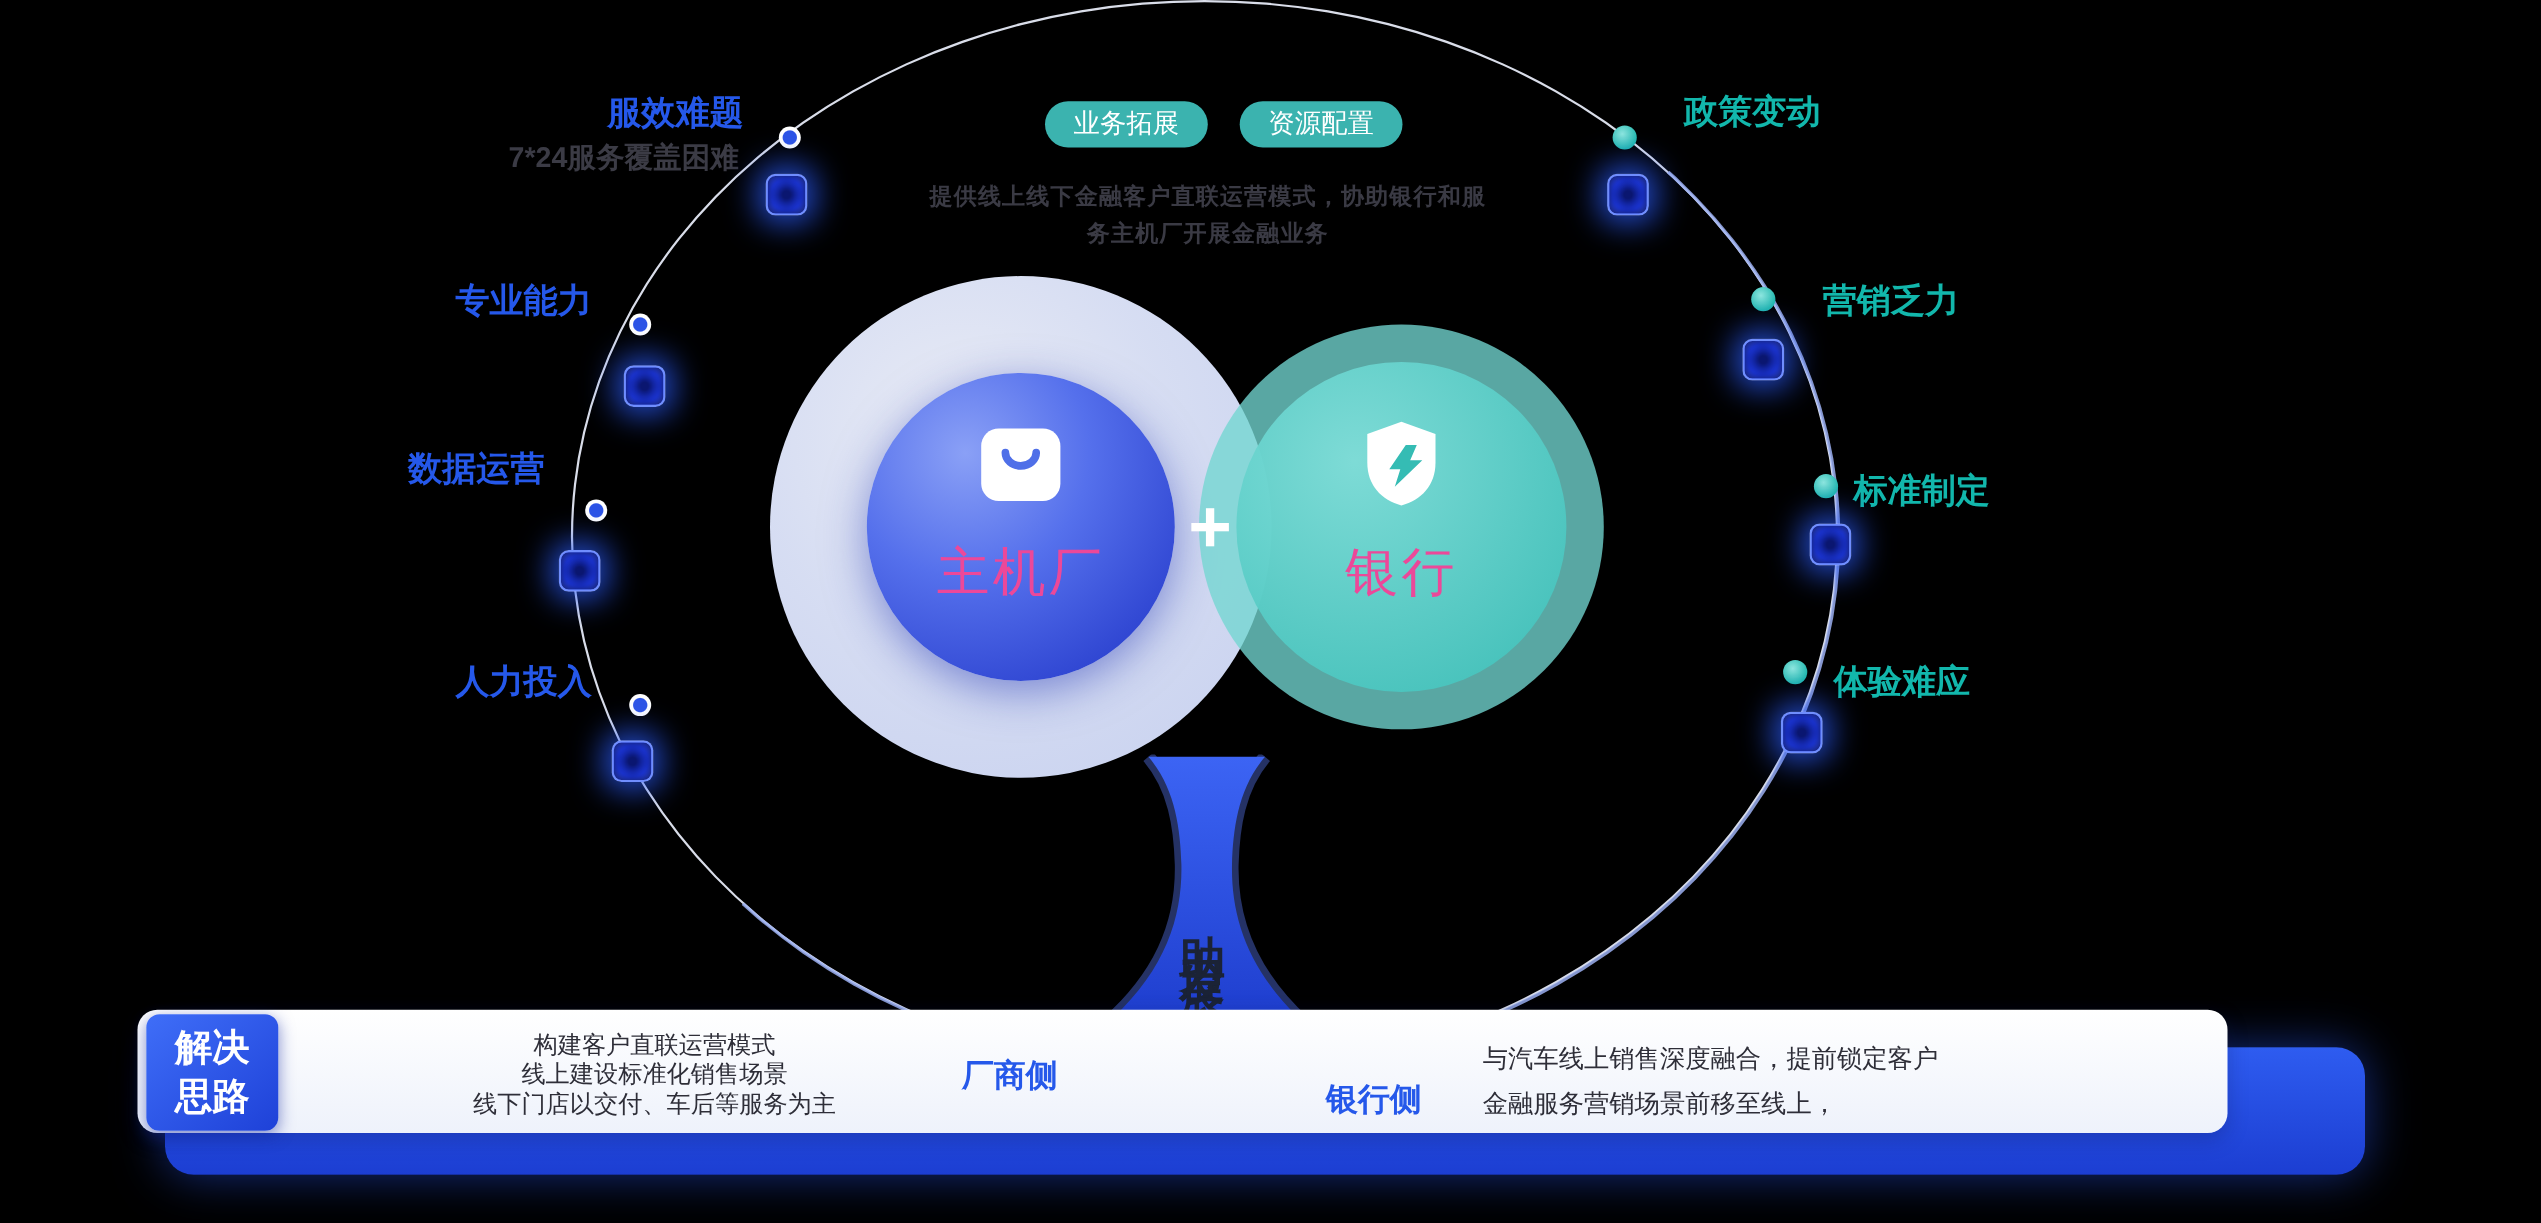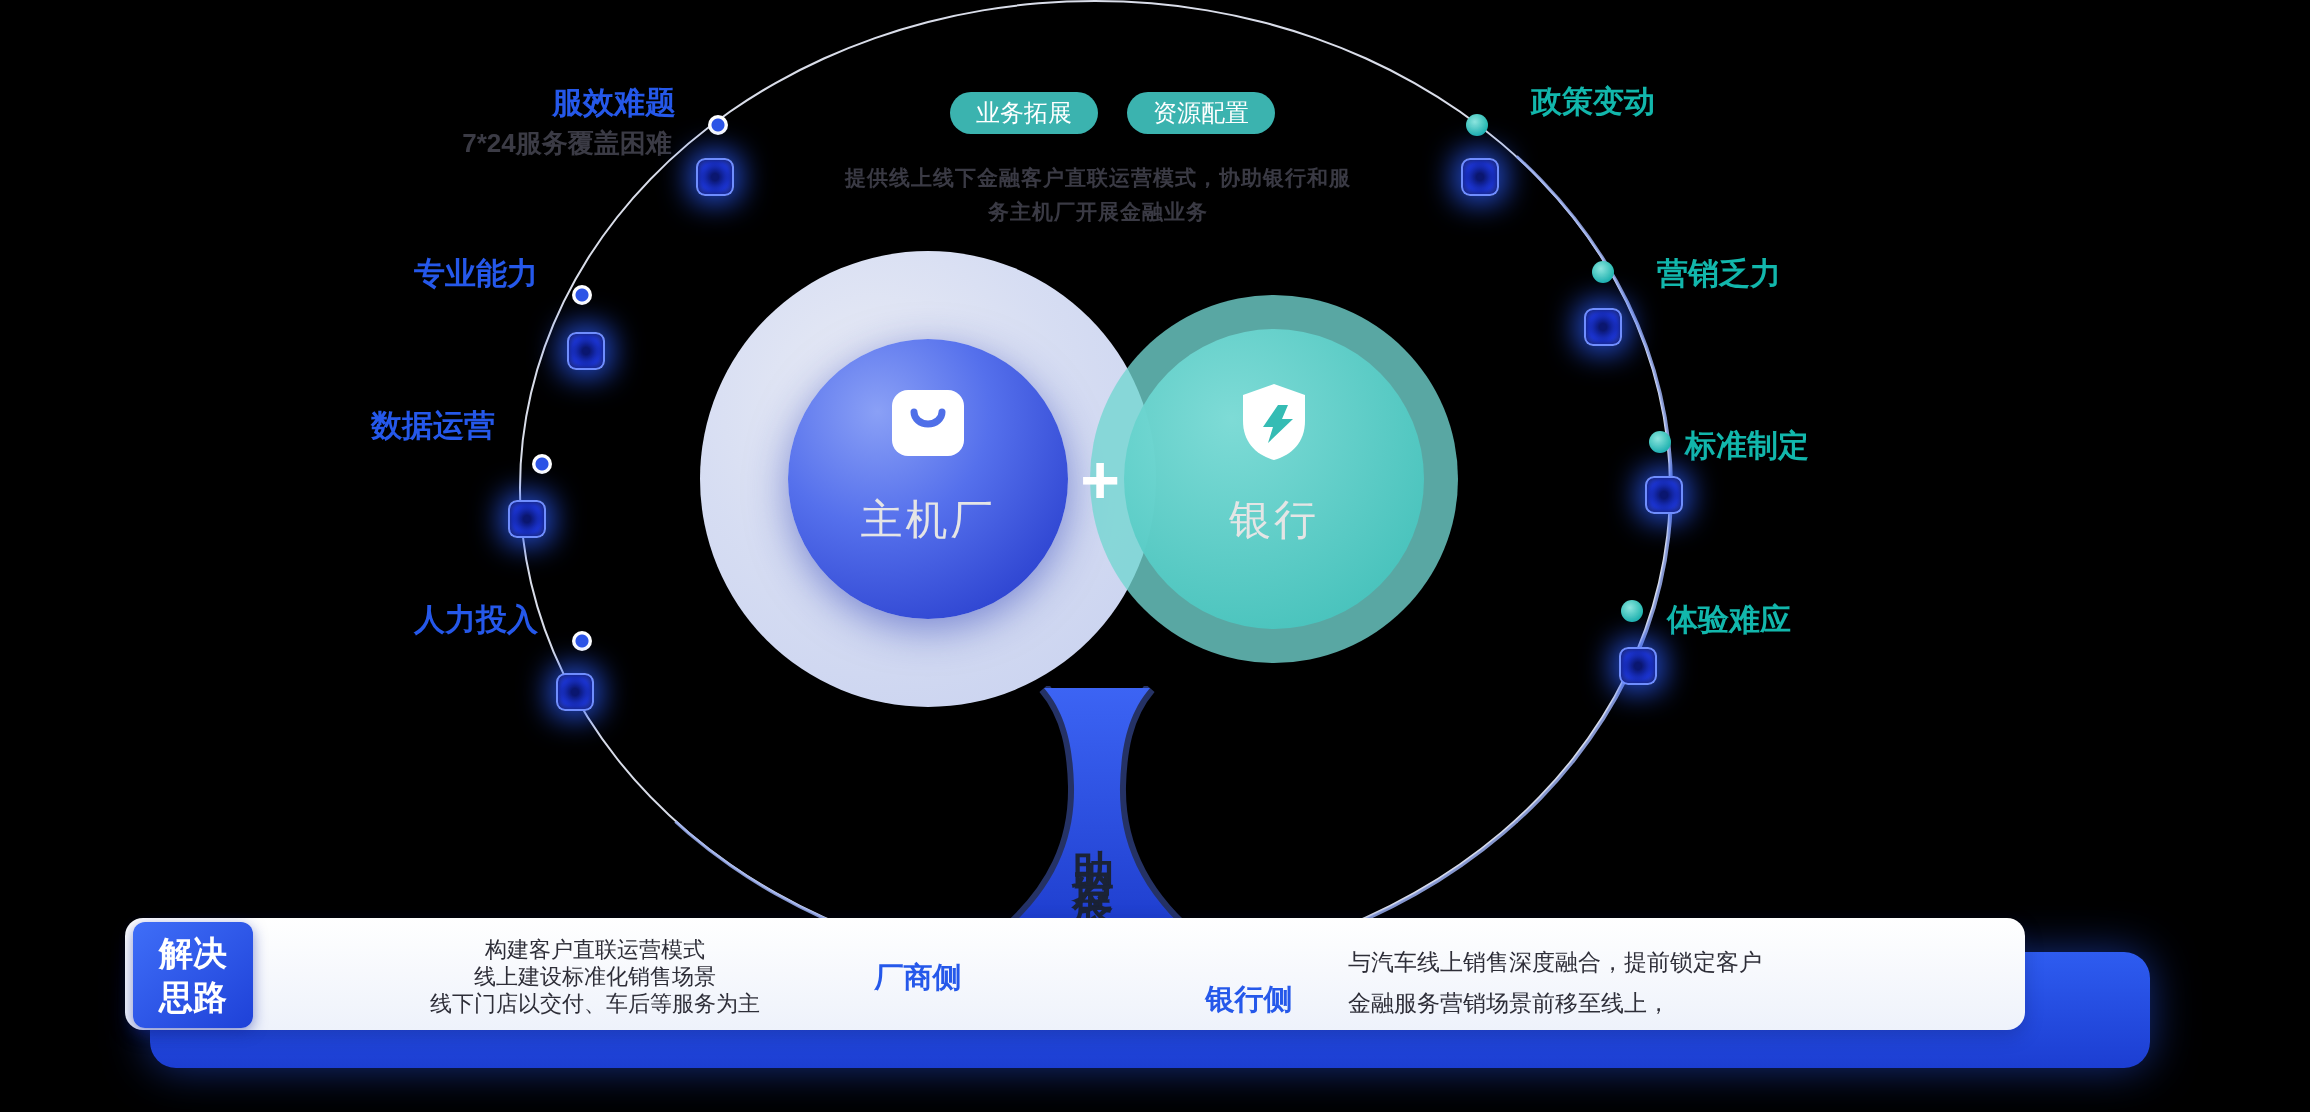--- a/index.html
+++ b/index.html
@@ -18,21 +18,21 @@
   .halo{left:700px;top:251px;width:456px;height:456px;border-radius:50%;
         background:radial-gradient(circle at 38% 32%, #f0f3fd 0%, #dde4fa 45%, #ccd6f6 100%);opacity:.97;}
   .oem-circle{left:788px;top:339px;width:280px;height:280px;border-radius:50%;
         background:radial-gradient(circle at 32% 26%, #8aa0f6 0%, #5570ec 40%, #2b41cf 85%, #2336bf 100%);
         box-shadow:0 10px 40px rgba(30,50,180,.5);}
   .bank-outer{left:1090px;top:295px;width:368px;height:368px;border-radius:50%;
         background:rgba(114,214,209,0.78);}
   .bank-inner{left:1124px;top:329px;width:300px;height:300px;border-radius:50%;
         background:radial-gradient(circle at 36% 30%, rgba(128,222,217,0.95), rgba(58,190,183,0.95));}
   .plus{font-size:68px;font-weight:600;color:#fff;}
-  .circle-label{font-size:42px;font-weight:500;color:#e5e5e5;letter-spacing:3px;}
+  .circle-label{font-size:48px;font-weight:500;color:#ec4899;letter-spacing:3px;}
 
   
   .side-label{font-size:31px;font-weight:700;}
   .side-label.blue{color:#2558ea;}
   .side-label.teal{color:#12b7ac;}
   .sub-label{font-size:26px;font-weight:600;color:#3b3b45;}
 
   
   .dot-blue{width:20px;height:20px;border-radius:50%;
         background:radial-gradient(circle at 50% 50%, #2d54e6 0 6px, #ffffff 7px);}

